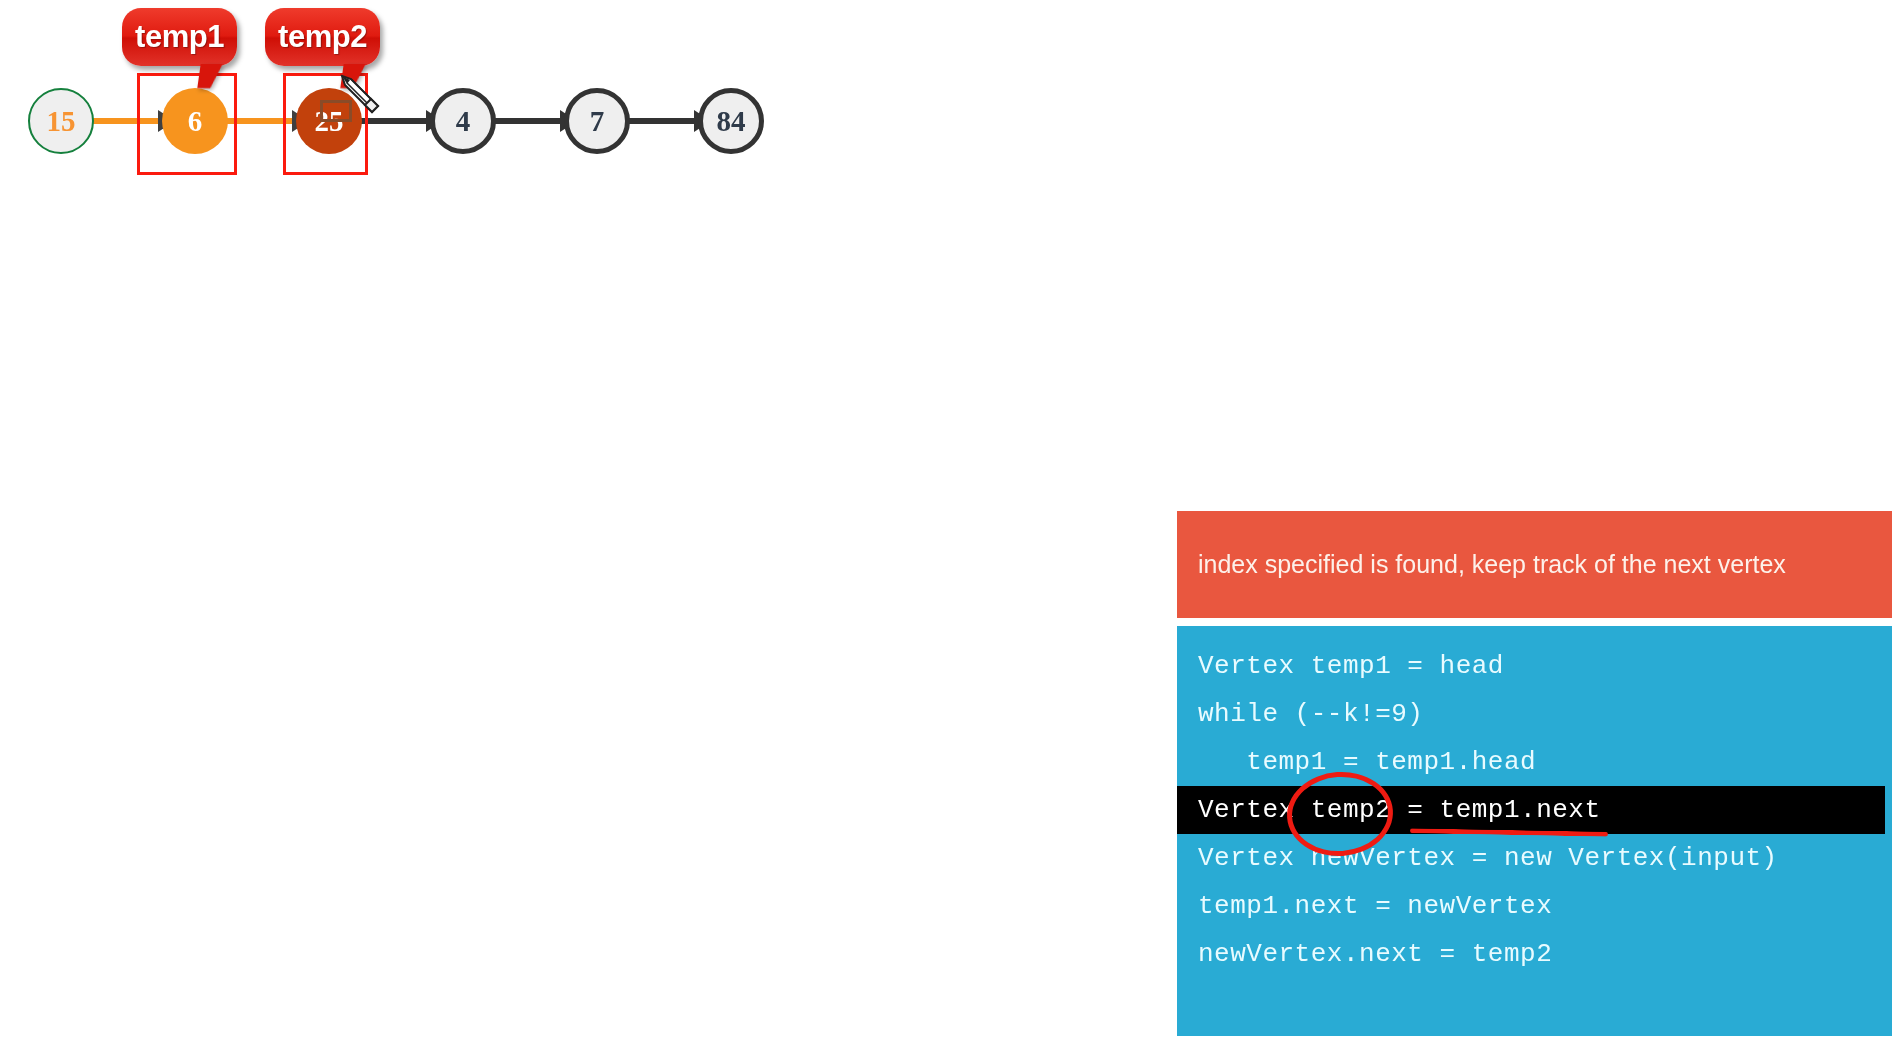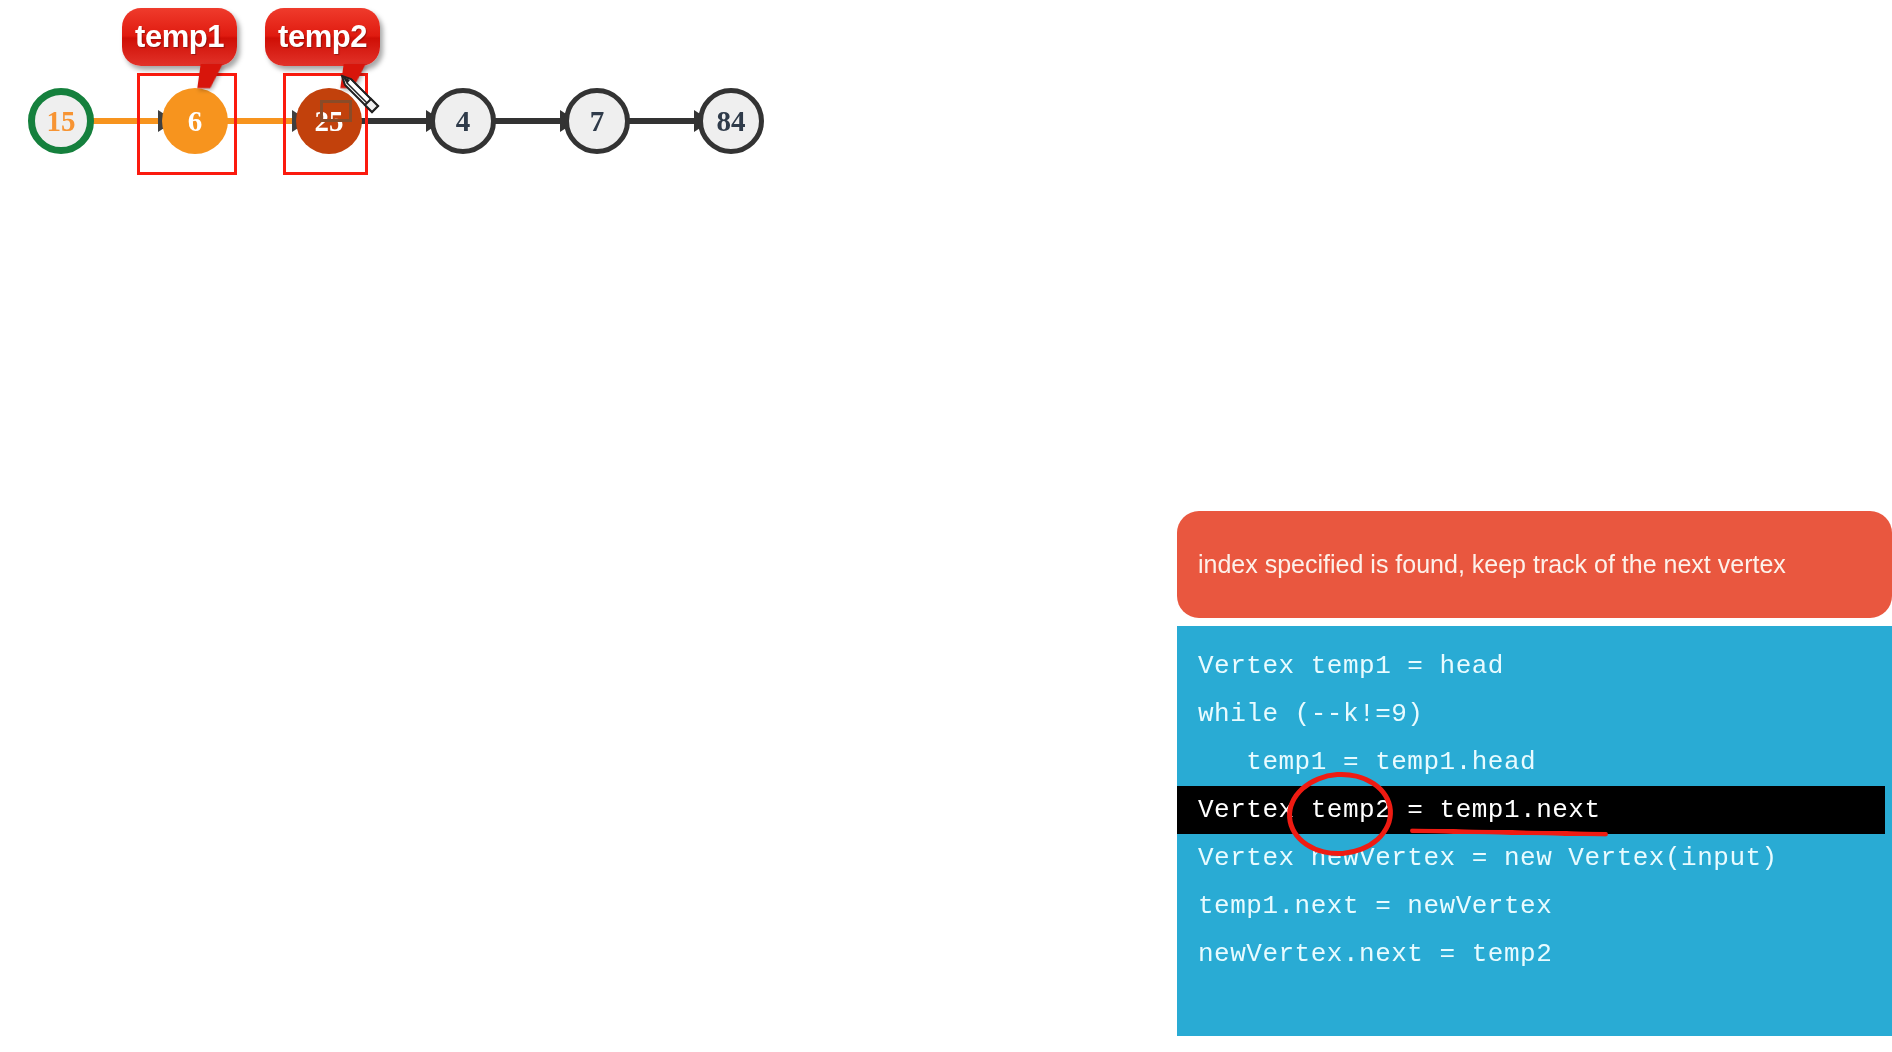--- a/index.html
+++ b/index.html
@@ -25,21 +25,21 @@
     font-weight:600;
     z-index:5;
   }
   .node.plain{
     background:#efefef;
     border:5px solid #333333;
     color:#2f3b4a;
   }
   .node.head{
     background:#efefef;
-    border:7px solid #15803d;
+    border:2px solid #15803d;
     color:#f79433;
   }
   .node.orange{
     background:#f7941e;
     border:none;
     color:#ffffff;
     font-weight:700;
   }
   .node.green{
     background:#c2410c;
@@ -129,21 +129,20 @@
     width:715px;
     z-index:3;
   }
   #banner{
     background:#e9573f;
     height:107px;
     box-sizing:border-box;
     display:flex;align-items:center;
     padding-left:21px;
     overflow:hidden;
-    border-radius:22px;
   }
   #banner .banner-text{
     color:#fdf1ea;
     font-size:25px;
     font-family:"Liberation Sans", sans-serif;
     white-space:nowrap;
   }
   #code-block{
     margin-top:8px;
     background:#29abd4;

